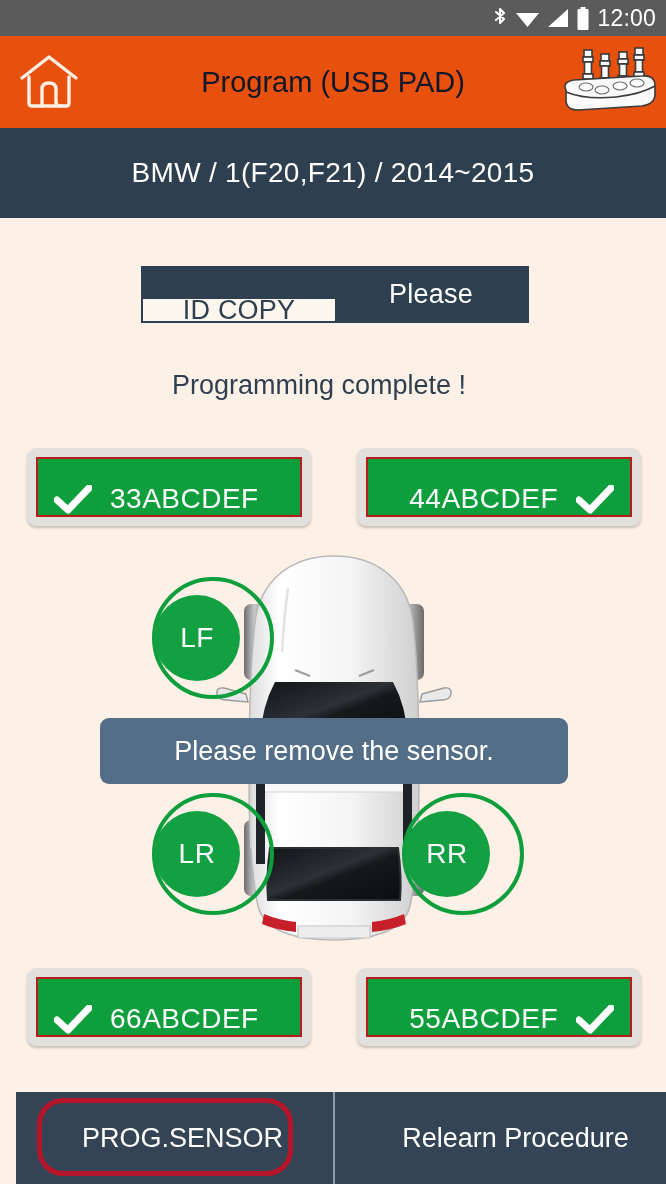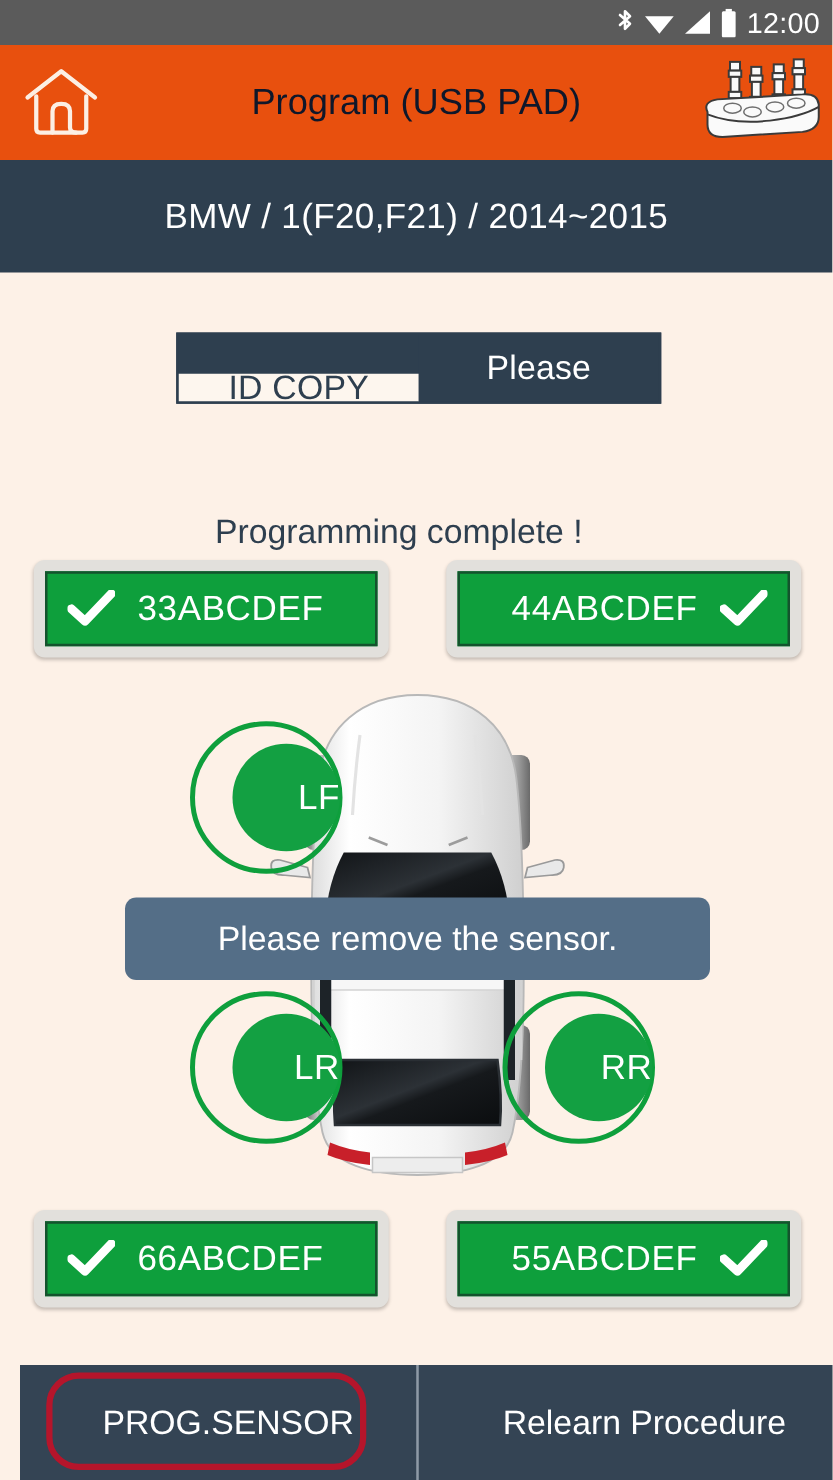--- a/index.html
+++ b/index.html
@@ -48,56 +48,56 @@
     display: flex; border: 2px solid #2E3F4F; background: #2E3F4F;
   }
   .tab { flex: 1; display: flex; align-items: center; justify-content: center;
          font-size: 27px; letter-spacing: .2px; }
   .tab.light { background: #FDF6EE; color: #2E3F4F; margin-top: 31px; }
   .tab.dark  { background: #2E3F4F; color: #FFFFFF; }
 
   
   .status-msg {
     position: absolute; top: 370px; left: 0; width: 638px; text-align: center;
-    color: #2E3F4F; font-size: 27px; margin-top: 40px;
+    color: #2E3F4F; font-size: 27px;
   }
 
   
   .tag {
     position: absolute; width: 284px; height: 78px;
     background: #E2E0DC; border-radius: 9px; padding: 9px;
     box-shadow: 0 2px 3px rgba(0,0,0,.22);
   }
   .tag-inner {
     width: 100%; height: 100%; background: #0E9F3C;
-    border: 2px solid #14532d;
-    display: flex; align-items: center; gap: 18px; padding: 0 16px;
+    border: 2px solid #b91c1c;
+    display: flex; align-items: flex-end; gap: 18px; padding: 0 16px;
   }
   .tag-inner.right { justify-content: flex-end; }
   .tag-id { color: #FFFFFF; font-size: 28px; letter-spacing: .5px; }
   .check { flex: 0 0 auto; }
   .tag-lf { top: 448px; left: 27px; }
   .tag-rf { top: 448px; left: 357px; }
   .tag-lr { top: 968px; left: 27px; }
   .tag-rr { top: 968px; left: 357px; }
 
   
   .diagram { position: absolute; top: 548px; left: 138px; width: 392px; height: 400px; }
   .diagram svg { display: block; }
 
   
   .wheel-marker { position: absolute; width: 122px; height: 122px; }
   .wheel-ring {
     position: absolute; inset: 0; border-radius: 50%;
     border: 4px solid #0E9F3C;
   }
   .wheel-dot {
-    position: absolute; left: 34px; top: 18px; width: 86px; height: 86px;
+    position: absolute; left: 2px; top: 18px; width: 86px; height: 86px;
     border-radius: 50%; background: #13A042;
-    display: flex; align-items: center; justify-content: flex-end;
+    display: flex; align-items: center; justify-content: center;
   }
   .wheel-label { color: #FFFFFF; font-size: 28px; letter-spacing: .5px; }
   .m-lf { top: 577px; left: 152px; }
   .m-rf { top: 577px; left: 402px; }
   .m-lr { top: 793px; left: 152px; }
   .m-rr { top: 793px; left: 402px; }
 
   
   .toast {
     position: absolute; top: 718px; left: 100px; width: 468px; height: 66px;

